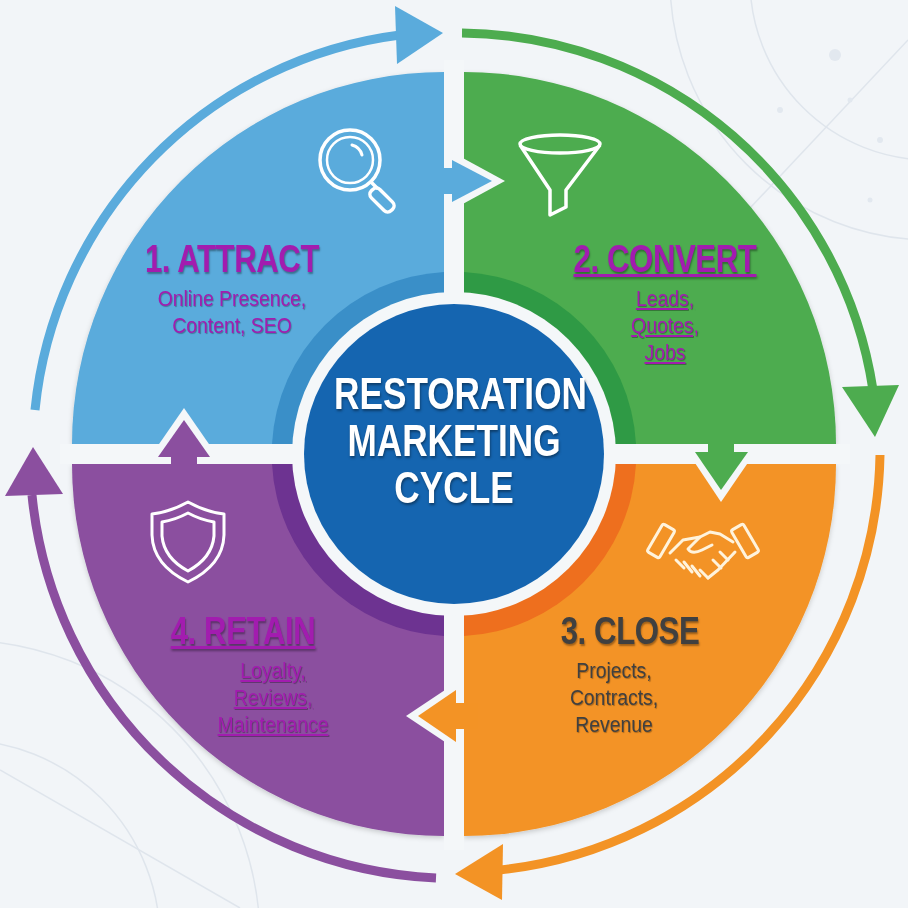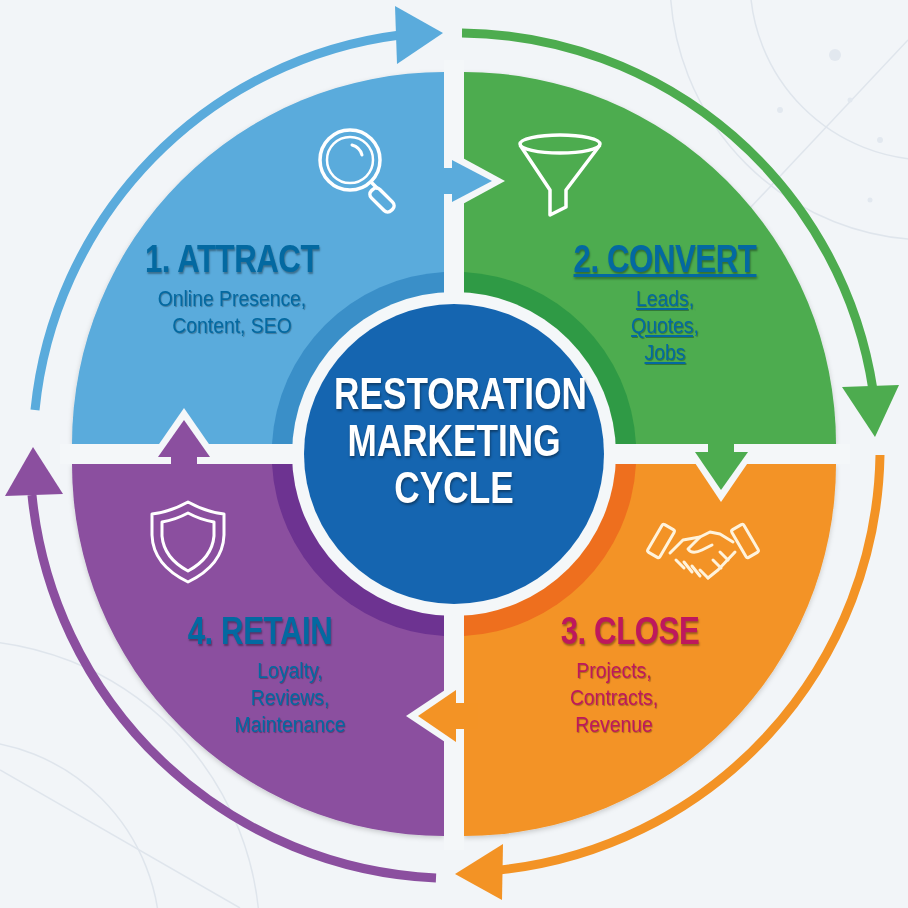--- a/index.html
+++ b/index.html
@@ -1,19 +1,19 @@
 <!DOCTYPE html>
 <html><head>
 <meta charset="utf-8">
 <style>
   html,body{margin:0;padding:0;}
   body{width:908px;height:908px;overflow:hidden;background:#f2f5f8;font-family:"Liberation Sans",sans-serif;position:relative;}
   .bg{position:absolute;left:0;top:0;width:908px;height:908px;}
   .diagram{position:absolute;left:0;top:0;width:908px;height:908px;}
-  .label{position:absolute;text-align:center;color:#0369a1;}
+  .label{position:absolute;text-align:center;color:#a21caf;}
   .title{font-family:"Liberation Sans",sans-serif;font-weight:700;font-size:38px;letter-spacing:-0.5px;transform:scaleX(0.82);transform-origin:center;text-shadow:1px 2px 2px rgba(0,0,0,0.35);white-space:nowrap;}
   .sub{font-family:"Liberation Sans",sans-serif;font-size:22px;line-height:27px;transform:scaleX(0.88);transform-origin:center;text-shadow:1px 1px 1px rgba(0,0,0,0.3);}
   .sub span{display:block;}
   .center-title{position:absolute;left:304px;top:370px;width:300px;text-align:center;color:#fff;font-weight:700;font-size:44px;line-height:47px;transform:scaleX(0.8);transform-origin:center;text-shadow:1px 2px 3px rgba(0,0,0,0.4);}
   .center-title span{display:block;}
 </style>
 </head>
 <body>
 
 <svg class="bg" viewBox="0 0 908 908">
@@ -138,30 +138,30 @@
 
 <div class="label" style="left:535px;top:238px;width:260px;text-decoration:underline;">
   <div class="title">2. CONVERT</div>
   <div class="sub" style="margin-top:4px;">
     <span>Leads,</span>
     <span>Quotes,</span>
     <span>Jobs</span>
   </div>
 </div>
 
-<div class="label" style="left:510px;top:610px;width:240px;color:#be185d;">
+<div class="label" style="left:510px;top:610px;width:240px;color:#404040;">
   <div class="title">3. CLOSE</div>
   <div class="sub" style="margin-top:4px;margin-left:-32px;">
     <span>Projects,</span>
     <span>Contracts,</span>
     <span>Revenue</span>
   </div>
 </div>
 
-<div class="label" style="left:140px;top:610px;width:240px;">
+<div class="label" style="left:123px;top:610px;width:240px;text-decoration:underline;">
   <div class="title">4. RETAIN</div>
   <div class="sub" style="margin-top:4px;margin-left:60px;">
     <span>Loyalty,</span>
     <span>Reviews,</span>
     <span>Maintenance</span>
   </div>
 </div>
 
 <div class="center-title">
   <span>RESTORATION</span>

